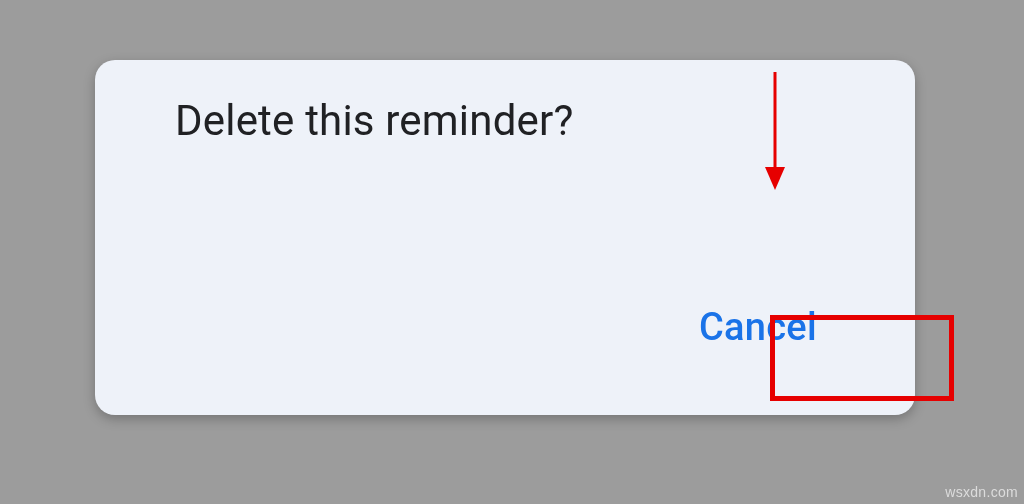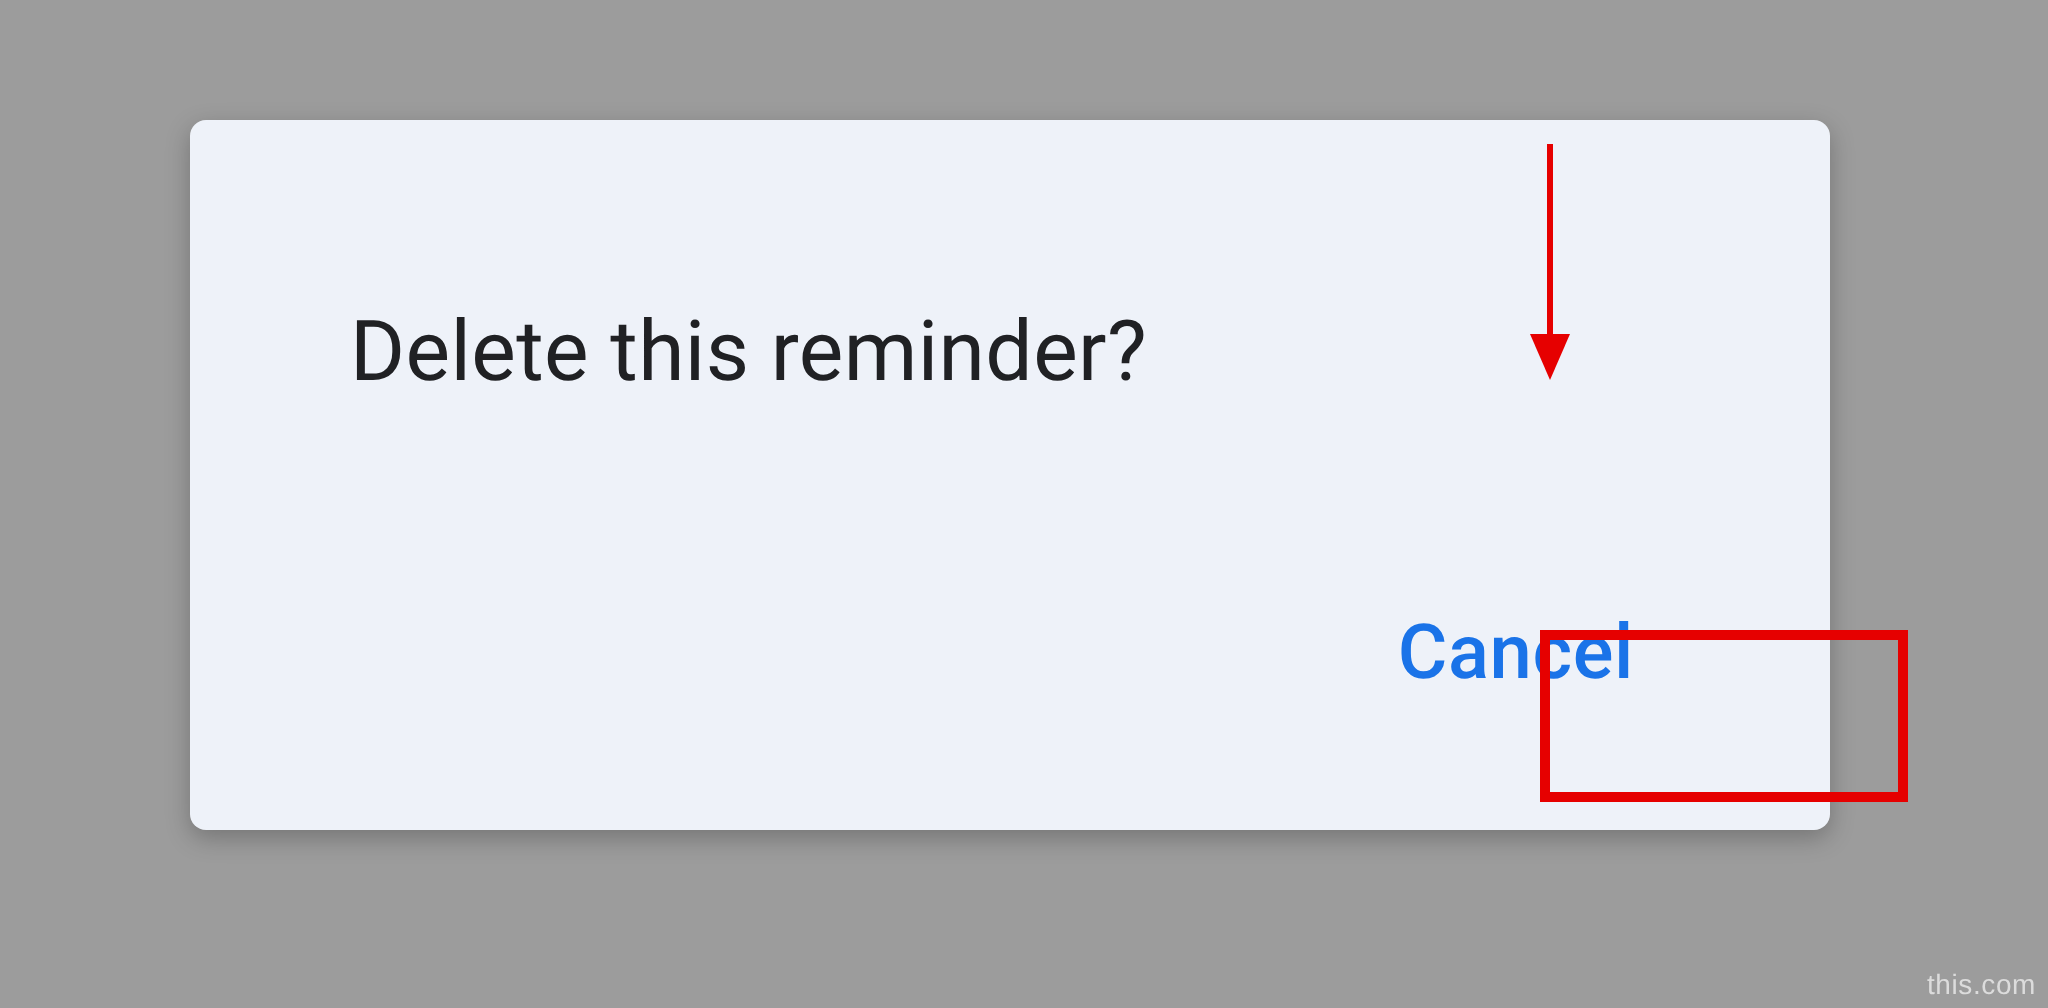--- a/index.html
+++ b/index.html
@@ -14,23 +14,23 @@
       font-family: Roboto, "Helvetica Neue", Arial, sans-serif;
       position: relative;
     }
     .dialog {
       position: absolute;
       left: 95px;
       top: 60px;
       width: 820px;
       height: 355px;
       background: #eef2f9;
-      border-radius: 8px;
+      border-radius: 20px;
       box-shadow: 0 4px 12px rgba(0,0,0,0.25);
-      padding: 92px 60px 40px 80px;
+      padding: 36px 60px 40px 80px;
       display: flex;
       flex-direction: column;
     }
     .dialog-title {
       font-size: 42px;
       color: #202124;
       font-weight: 400;
       letter-spacing: 0.2px;
     }
     .dialog-actions {
@@ -89,13 +89,13 @@
   </div>
 </div>
 
 <svg class="arrow" width="40" height="120">
   <line x1="20" y1="0" x2="20" y2="100" stroke="#e60000" stroke-width="3"></line>
   <polygon points="20,118 10,95 30,95" fill="#e60000"></polygon>
 </svg>
 
 <div class="highlight-box highlight-delete"></div>
 
-<div class="watermark">this.com</div>
+<div class="watermark">wsxdn.com</div>
 
 </body></html>

